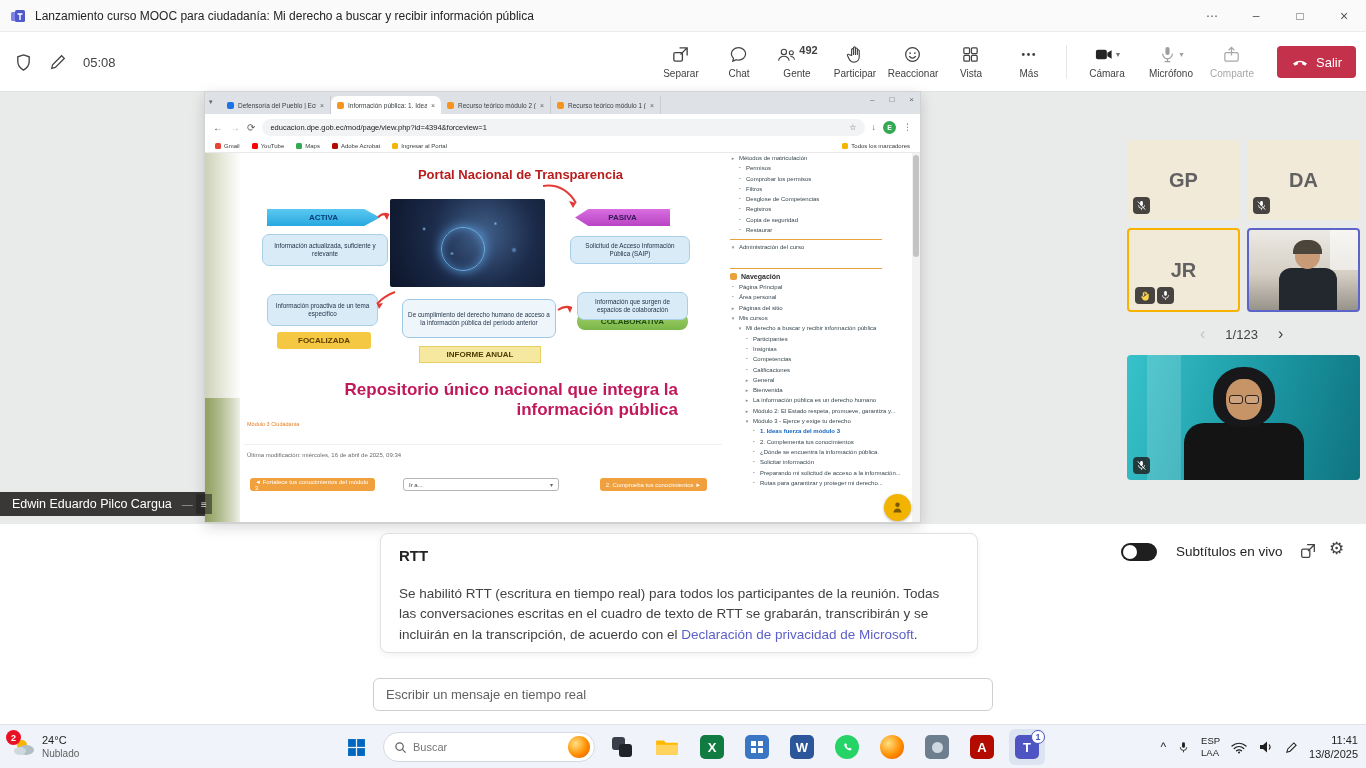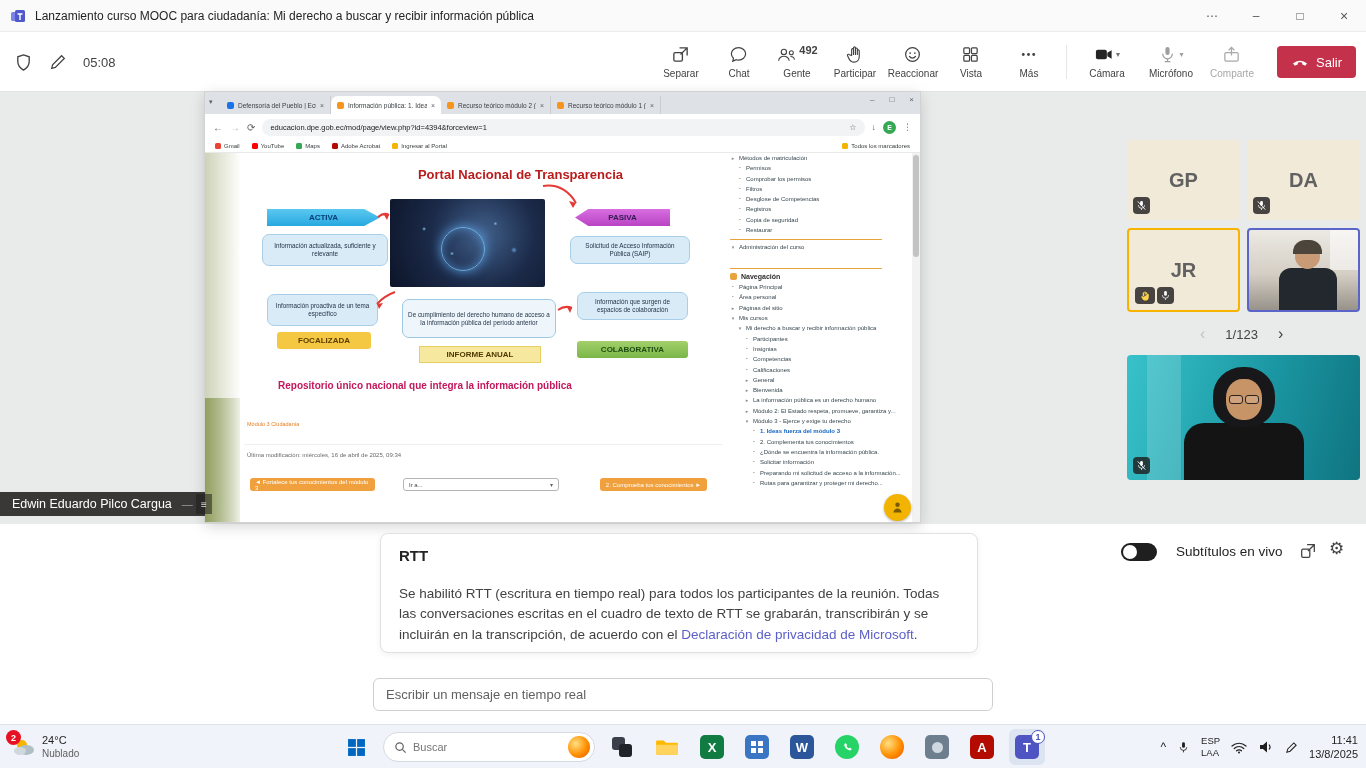--- a/index.html
+++ b/index.html
@@ -83,42 +83,42 @@
   .card{position:absolute;left:35px;top:0;width:490px;height:369px;background:#fff}
   .d-title{position:absolute;left:153px;top:14px;width:255px;text-align:center;
     font-size:13px;font-weight:700;color:#b91c1c}
   .node{position:absolute;font-weight:700;font-size:8px;display:flex;
     align-items:center;justify-content:center}
   .n-activa{left:27px;top:56px;width:113px;height:17px;color:#083d77;
     background:linear-gradient(#5bc8f0,#27a8e0);clip-path:polygon(0 0,86% 0,100% 50%,86% 100%,0 100%)}
   .n-pasiva{left:335px;top:56px;width:95px;height:17px;color:#311b52;
     background:linear-gradient(#d86ee0,#b944c4);clip-path:polygon(14% 0,100% 0,100% 100%,14% 100%,0 50%)}
   .n-focal{left:37px;top:179px;width:94px;height:17px;color:#5c3d00;background:#f4c842;border-radius:3px}
-  .n-colab{left:337px;top:188px;width:111px;height:17px;color:#1d4d12;
-    background:linear-gradient(#a3d06a,#7ab648);border-radius:3px}
+  .n-colab{left:337px;top:160px;width:111px;height:17px;color:#1d4d12;
+    background:linear-gradient(#a3d06a,#7ab648);border-radius:8px}
   .n-informe{left:179px;top:193px;width:122px;height:17px;color:#4d3a00;background:#f7e8a0;
     border:1px solid #e8d060;font-style:normal}
   .dbox{position:absolute;background:#d8ebf7;border:1px solid #a9cfe8;border-radius:7px;
     font-size:6.3px;color:#243447;display:flex;align-items:center;justify-content:center;
     text-align:center;padding:2px 5px;line-height:1.25}
   .d-activa{left:22px;top:81px;width:126px;height:32px}
   .d-pasiva{left:330px;top:83px;width:120px;height:28px}
   .d-focal{left:27px;top:141px;width:111px;height:32px}
   .d-centro{left:162px;top:146px;width:154px;height:39px;background:#eef6fc;border-color:#9ec8e4}
   .d-colab{left:337px;top:139px;width:111px;height:28px}
   .photo{position:absolute;left:150px;top:46px;width:155px;height:88px;border-radius:2px;overflow:hidden;
     background:
       radial-gradient(2px 2px at 22% 34%,rgba(140,210,255,.9),transparent),
       radial-gradient(2px 2px at 68% 28%,rgba(140,210,255,.8),transparent),
       radial-gradient(2px 2px at 40% 62%,rgba(140,210,255,.8),transparent),
       radial-gradient(3px 3px at 80% 58%,rgba(120,190,255,.7),transparent),
       radial-gradient(circle at 60% 40%,#41608a 0%,#1c2b4a 48%,#0c1428 100%)}
   .photo-glow{position:absolute;left:33%;top:32%;width:44px;height:44px;border:1px solid rgba(130,205,255,.75);
     border-radius:50%;box-shadow:0 0 12px rgba(100,180,255,.8),inset 0 0 10px rgba(100,180,255,.55)}
-  .repo{position:absolute;left:38px;top:227px;width:400px;text-align:left;font-size:10px;
+  .repo{position:absolute;left:38px;top:227px;width:400px;text-align:right;font-size:17px;
     font-weight:700;color:#c2185b}
   .mod-tag{position:absolute;left:7px;top:268px;font-size:5.5px;color:#e67e22}
   .carddiv{position:absolute;left:4px;top:291px;width:478px;height:1px;background:#efefef}
   .lastmod{position:absolute;left:7px;top:299px;font-size:6px;color:#6a6a6a}
   .btn-or{position:absolute;top:325px;height:13px;background:#f0a03c;color:#fff;font-size:6px;
     display:flex;align-items:center;justify-content:center;border-radius:3px;padding:0 5px;cursor:pointer}
   .btn-prev{left:10px;width:125px}
   .btn-next{left:360px;width:107px}
   .jump{position:absolute;left:163px;top:325px;width:156px;height:13px;border:1px solid #b5b5b5;
     border-radius:3px;background:#fff;font-size:6px;color:#444;display:flex;align-items:center;

